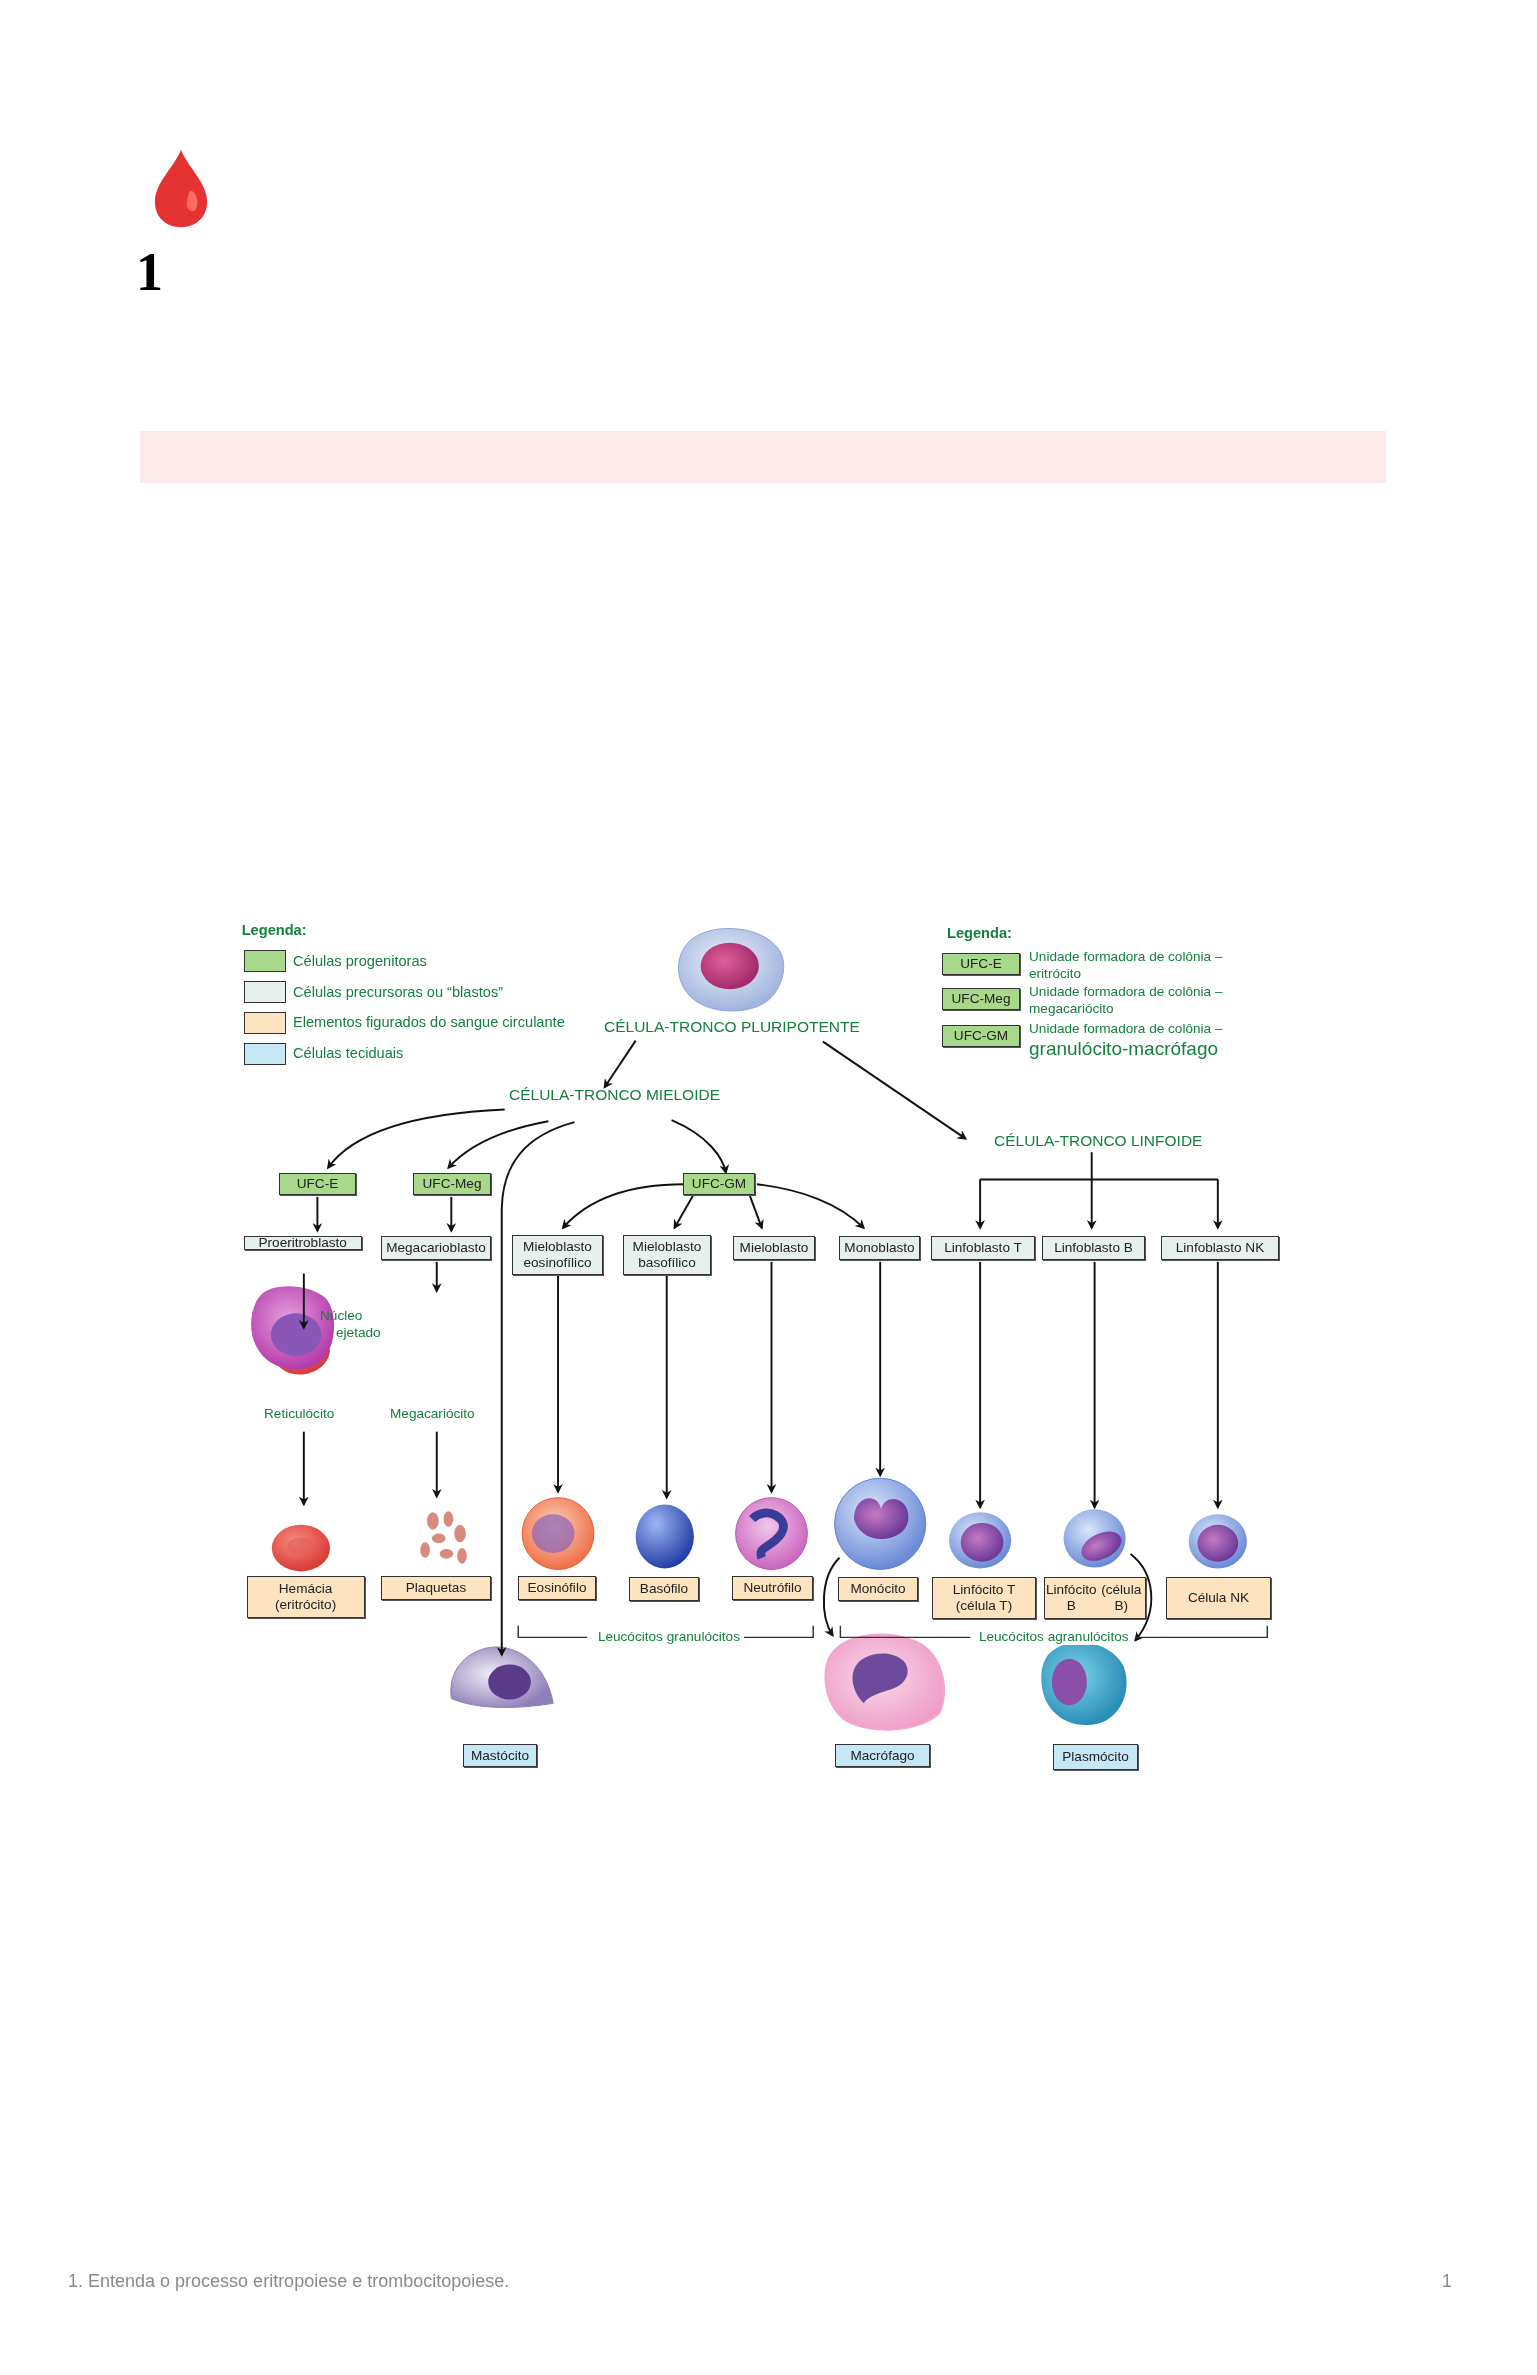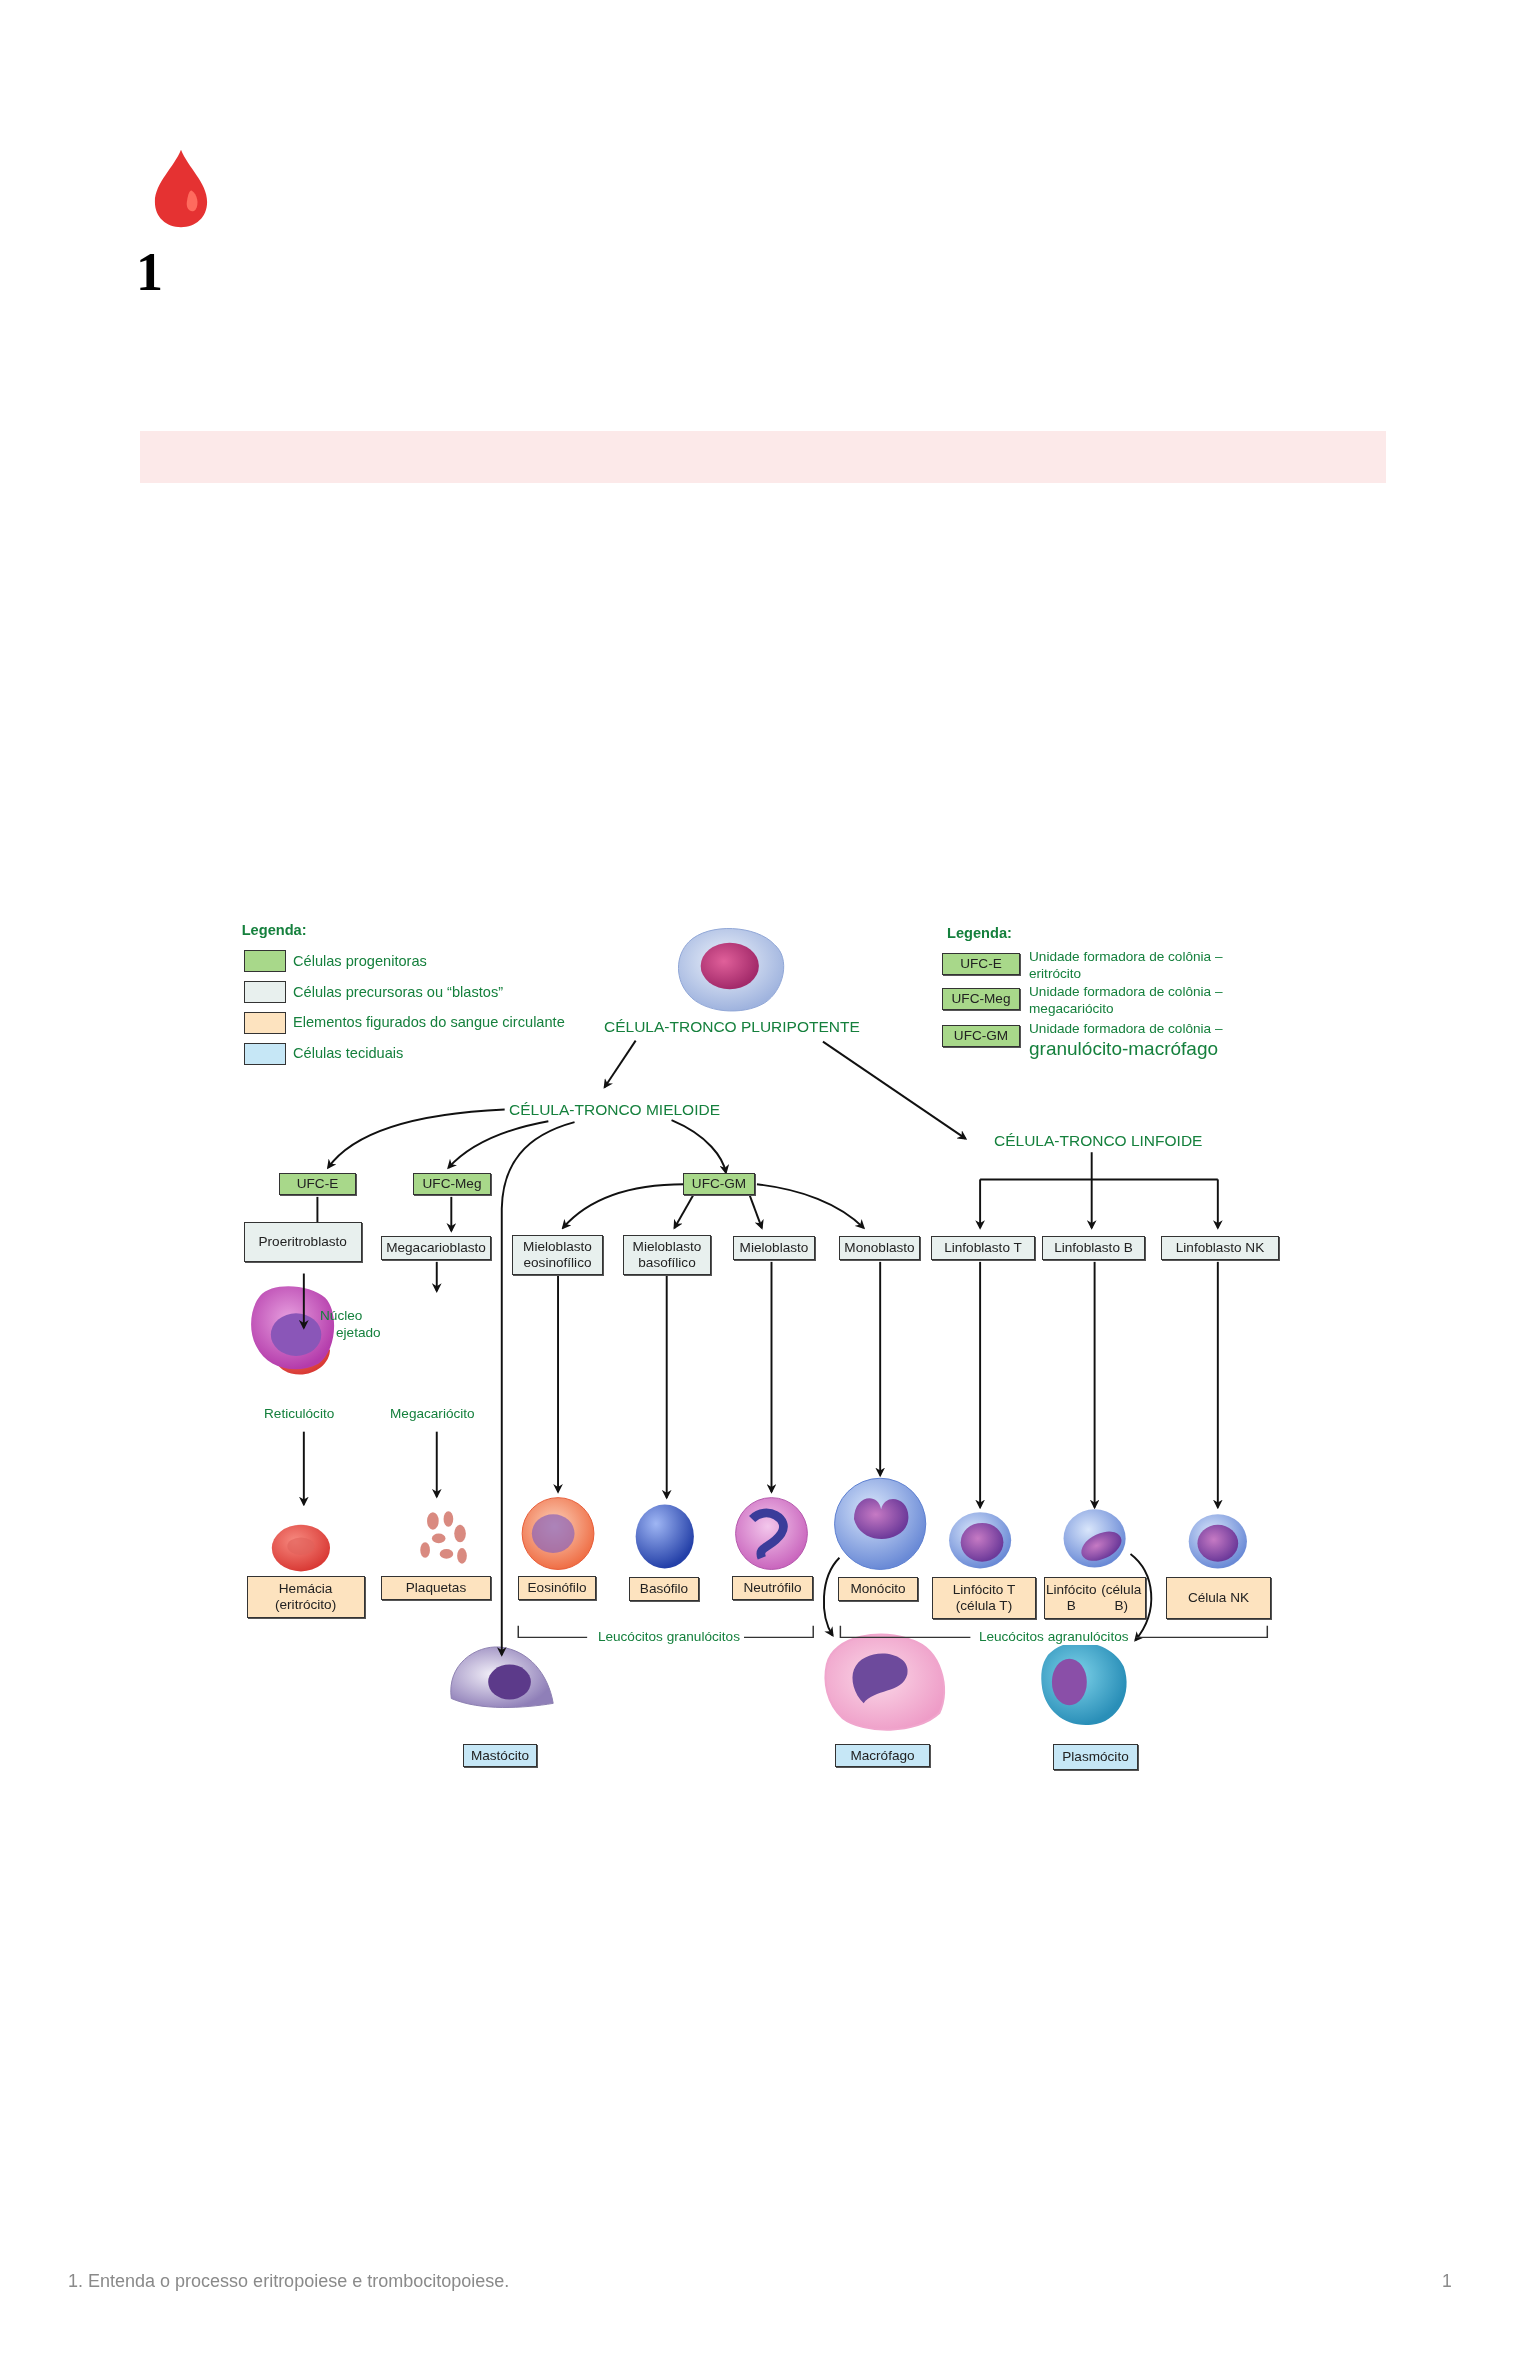--- a/index.html
+++ b/index.html
@@ -211,28 +211,28 @@
   <div class="lbl" style="left:796px;top:51px;font-size:13.6px;">Unidade formadora de colônia –</div>
   <div class="lbl" style="left:796px;top:68px;font-size:13.6px;">eritrócito</div>
   <div class="box g" style="left:709px;top:90px;width:78px;height:22px;">UFC-Meg</div>
   <div class="lbl" style="left:796px;top:86px;font-size:13.6px;">Unidade formadora de colônia –</div>
   <div class="lbl" style="left:796px;top:103px;font-size:13.6px;">megacariócito</div>
   <div class="box g" style="left:709px;top:127px;width:78px;height:22px;">UFC-GM</div>
   <div class="lbl" style="left:796px;top:123px;font-size:13.6px;">Unidade formadora de colônia –</div>
   <div class="lbl" style="left:796px;top:140px;font-size:19px;">granulócito-macrófago</div>
 
   <div class="lbl cap" style="left:371px;top:120px;">CÉLULA-TRONCO PLURIPOTENTE</div>
-  <div class="lbl cap" style="left:276px;top:203px;text-align:center;">CÉLULA-TRONCO MIELOIDE</div>
+  <div class="lbl cap" style="left:276px;top:188px;text-align:center;">CÉLULA-TRONCO MIELOIDE</div>
   <div class="lbl cap" style="left:761px;top:234px;">CÉLULA-TRONCO LINFOIDE</div>
 
   <div class="box g" style="left:46px;top:275px;width:77px;height:22px;">UFC-E</div>
   <div class="box g" style="left:180px;top:275px;width:78px;height:22px;">UFC-Meg</div>
   <div class="box g" style="left:450px;top:275px;width:72px;height:22px;">UFC-GM</div>
 
-  <div class="box p" style="left:10.7px;top:324px;width:118px;height:40px;">Proeritroblasto</div>
+  <div class="box p" style="left:10.7px;top:338px;width:118px;height:14px;">Proeritroblasto</div>
   <div class="box p" style="left:148px;top:338px;width:110px;height:24px;">Megacarioblasto</div>
   <div class="box p" style="left:279px;top:337px;width:91px;height:40px;flex-direction:column;">
     <span>Mieloblasto</span>
     <span>eosinofílico</span>
   </div>
   <div class="box p" style="left:390px;top:337px;width:88px;height:40px;flex-direction:column;">
     <span>Mieloblasto</span>
     <span>basofílico</span>
   </div>
   <div class="box p" style="left:500px;top:338px;width:82px;height:24px;">Mieloblasto</div>

